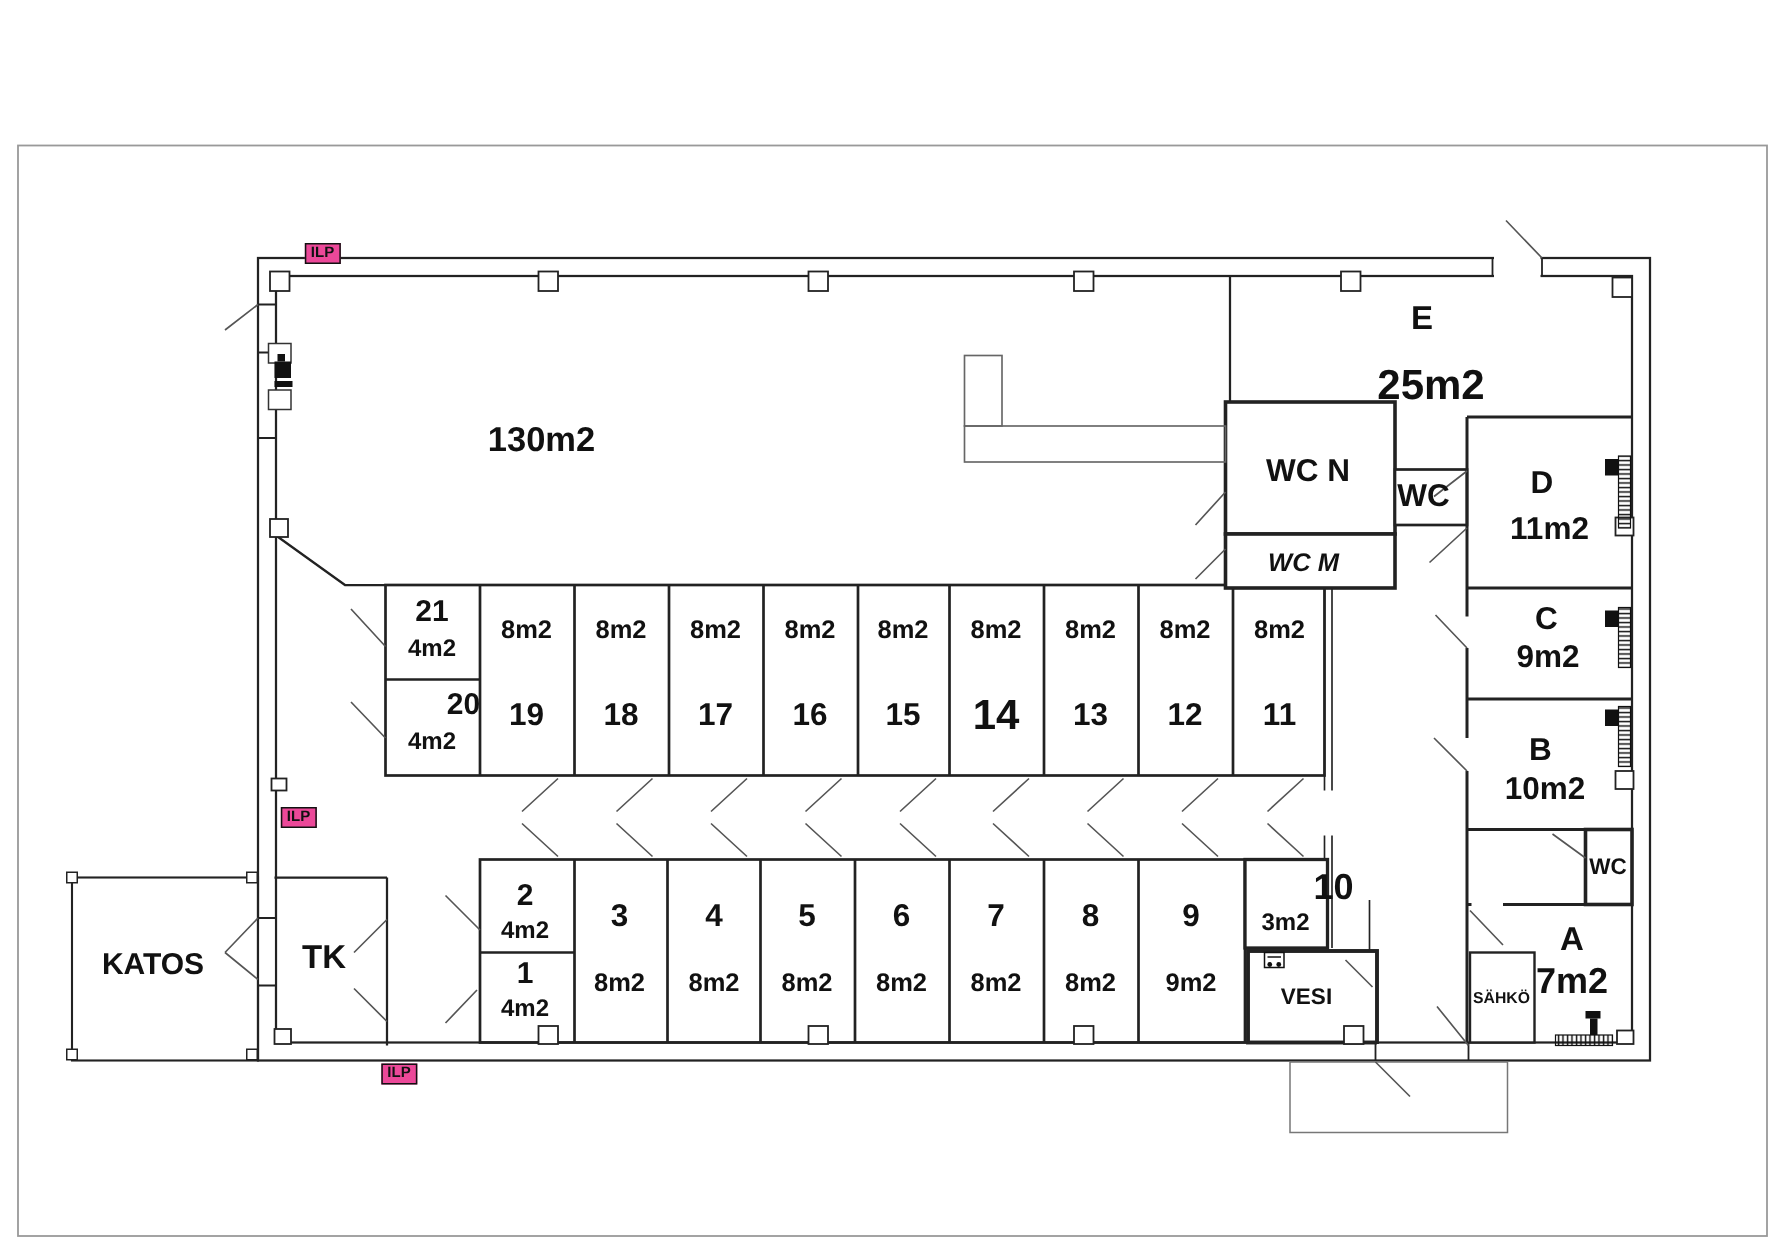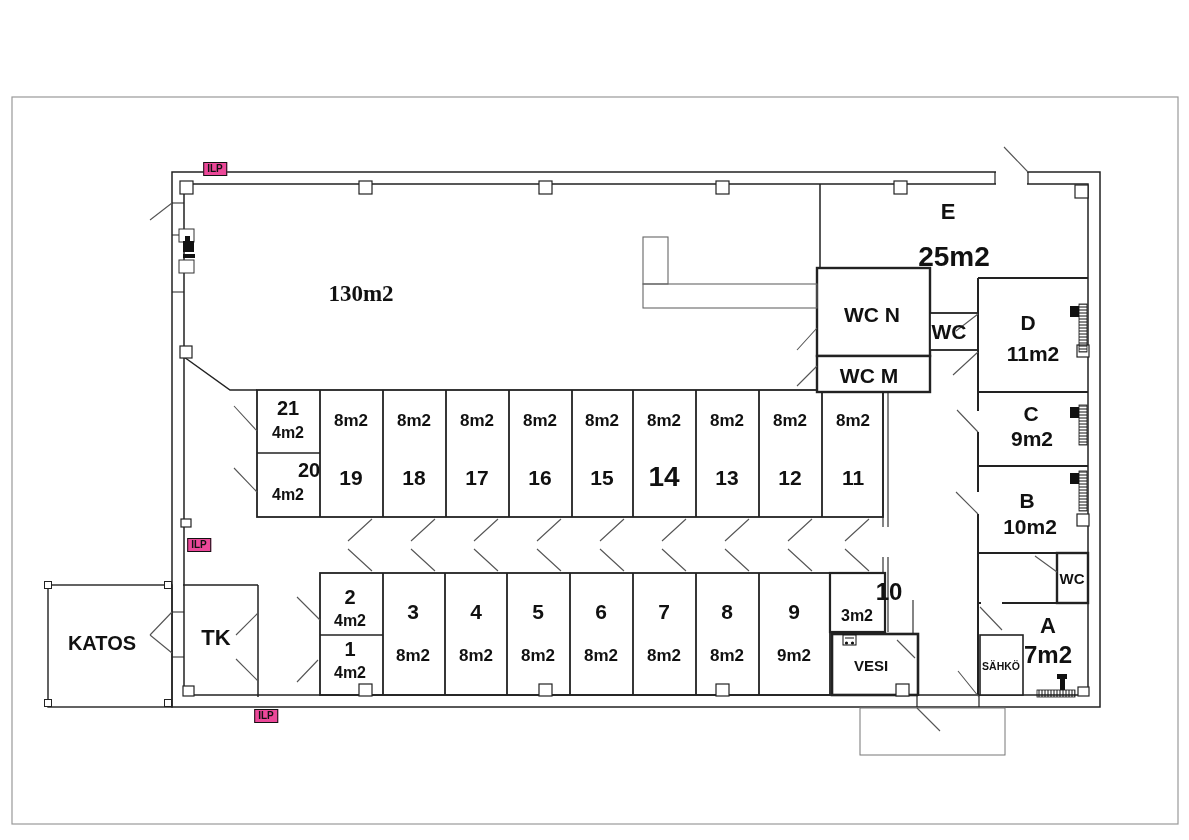--- a/index.html
+++ b/index.html
@@ -140,25 +140,25 @@
   </g>
 
   <g>
     <rect x="843" y="635" width="13" height="10" fill="#fff" stroke="#111" stroke-width="1"></rect>
     <line x1="845" y1="638" x2="854" y2="638" stroke="#111" stroke-width="1"></line>
     <circle cx="846.5" cy="643" r="1.6" fill="#111"></circle>
     <circle cx="852.5" cy="643" r="1.6" fill="#111"></circle>
   </g>
 </svg>
 
-<div class="lbl" style="left:361px;top:293px;font-size:23px;font-family:Liberation Serif, serif;">130m2</div>
+<div class="lbl" style="left:361px;top:293px;font-size:23px;">130m2</div>
 <div class="lbl" style="left:948px;top:212px;font-size:22px;">E</div>
 <div class="lbl" style="left:954px;top:240px;font-size:28px;margin-top:17px;">25m2</div>
 <div class="lbl" style="left:872px;top:314px;font-size:21px;">WC N</div>
-<div class="lbl" style="left:869px;top:375px;font-size:21px;">WC M</div>
+<div class="lbl" style="left:869px;top:375px;font-size:17px;font-style:italic;">WC M</div>
 <div class="lbl" style="left:949px;top:331px;font-size:21px;">WC</div>
 <div class="lbl" style="left:1028px;top:322px;font-size:21px;">D</div>
 <div class="lbl" style="left:1033px;top:353px;font-size:21px;">11m2</div>
 <div class="lbl" style="left:1031px;top:413px;font-size:21px;">C</div>
 <div class="lbl" style="left:1032px;top:438px;font-size:21px;">9m2</div>
 <div class="lbl" style="left:1027px;top:500px;font-size:21px;">B</div>
 <div class="lbl" style="left:1030px;top:526px;font-size:21px;">10m2</div>
 <div class="lbl" style="left:1072px;top:578px;font-size:15px;">WC</div>
 <div class="lbl" style="left:1048px;top:626px;font-size:22px;">A</div>
 <div class="lbl" style="left:1048px;top:655px;font-size:24px;">7m2</div>

